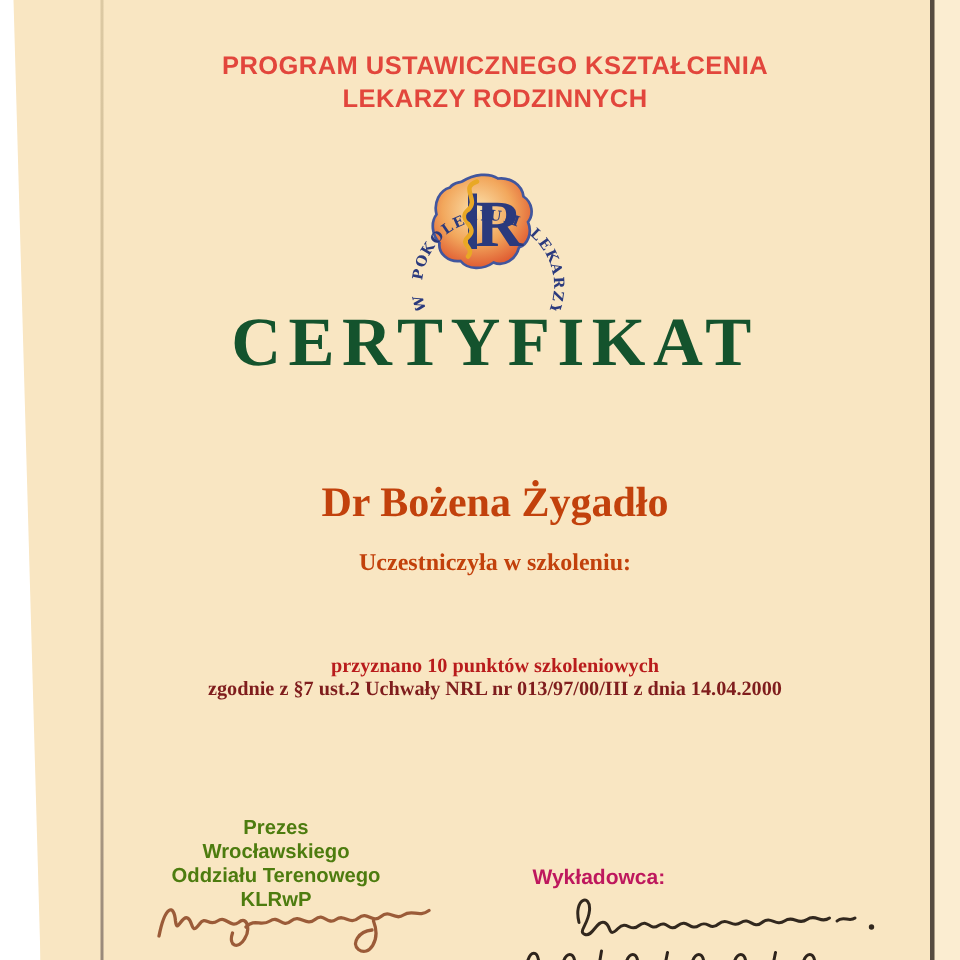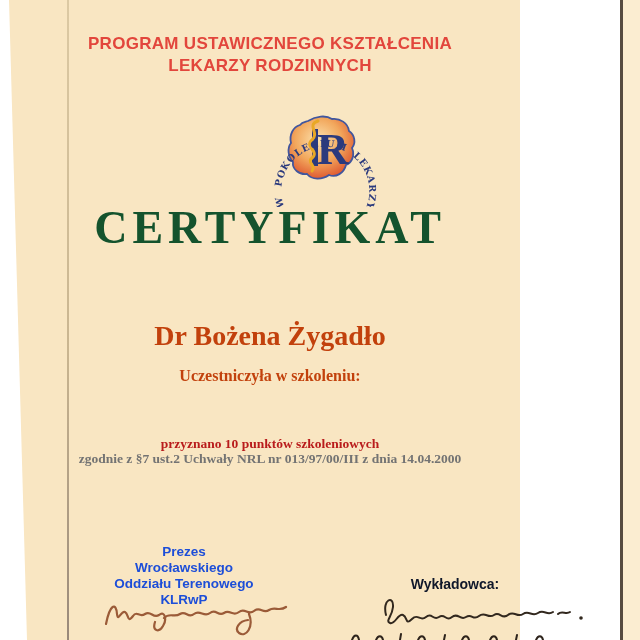--- a/index.html
+++ b/index.html
@@ -1,20 +1,20 @@
 <!DOCTYPE html>
 <html><head>
 <meta charset="utf-8">
 <style>
   html,body{margin:0;padding:0;}
   body{
     width:640px;height:640px;overflow:hidden;background:#ffffff;
     font-family:"Liberation Sans",sans-serif;
   }
-  .page{position:relative;width:520px;height:640px;background:#F9E6C2;}
+  .page{position:relative;width:640px;height:640px;background:#F9E6C2;}
 
   
   .white-wedge{position:absolute;left:0;top:0;width:30px;height:640px;background:#ffffff;
     clip-path:polygon(0 0,9px 0,27px 100%,0 100%);}
   .fold-line{position:absolute;left:67px;top:0;width:2px;height:640px;
     background:linear-gradient(#DCC9A3,#C9B590 55%,#99897a);}
   .scan-edge-line{position:absolute;left:620px;top:0;width:3px;height:640px;background:#564C41;}
   .right-strip{position:absolute;left:623px;top:0;width:17px;height:640px;background:#FBEDD1;}
 
   .abs{position:absolute;}
@@ -26,26 +26,26 @@
 
   .cert-title{top:201px;font-family:"Liberation Serif",serif;font-weight:bold;
     font-size:46px;letter-spacing:5px;color:#14532d;}
 
   .serif{font-family:"Liberation Serif",serif;font-weight:bold;color:#c2410c;}
   .recipient{top:320px;font-size:28px;}
   .participation{top:367px;font-size:16px;}
   .course-title{top:385px;font-size:22px;}
   .place-date{top:410px;font-size:17px;}
   .points{top:436px;font-size:13.5px;color:#b91c1c;}
-  .legal{top:451px;font-size:13.5px;color:#737373;}
+  .legal{top:451px;font-size:13.5px;color:#7f1d1d;}
 
   .left-signatory{left:84px;top:544px;width:200px;text-align:center;
-    font-weight:bold;font-size:13.5px;line-height:16px;color:#1d4ed8;}
-  .lecturer-label{left:355px;top:576px;width:200px;text-align:center;
-    font-weight:bold;font-size:14px;color:#0f172a;}
+    font-weight:bold;font-size:13.5px;line-height:16px;color:#4d7c0f;}
+  .lecturer-label{left:355px;top:576px;width:200px;
+    font-weight:bold;font-size:14px;color:#be185d;}
 
   .sig-left{left:100px;top:592px;width:215px;height:48px;}
   .sig-right{left:378px;top:591px;width:242px;height:40px;}
   .sig-cutoff{left:340px;top:631px;width:225px;height:9px;}
 </style>
 </head>
 <body>
 
 <div class="page">
 

